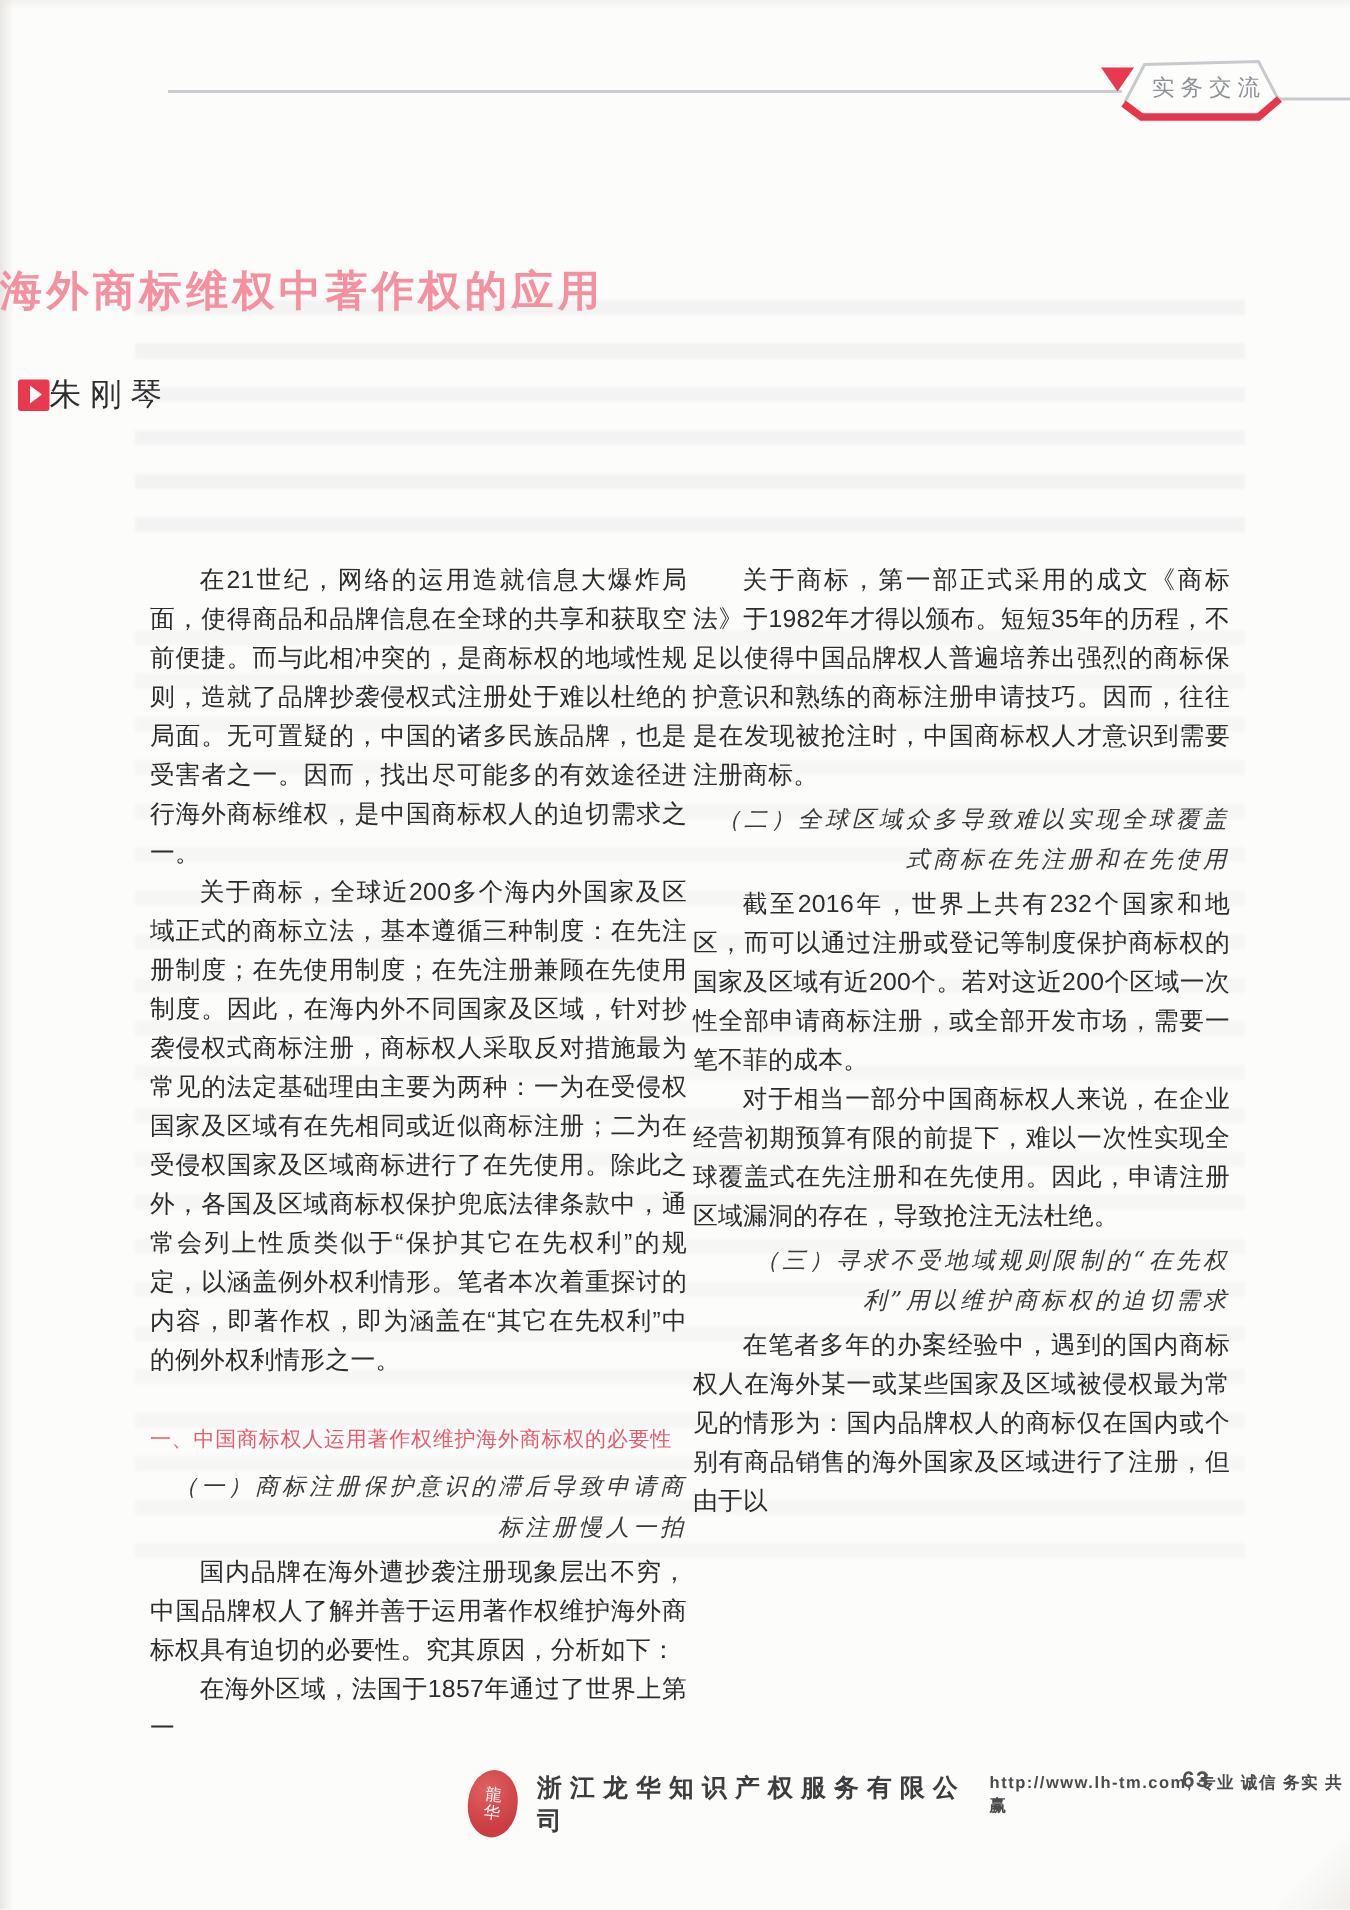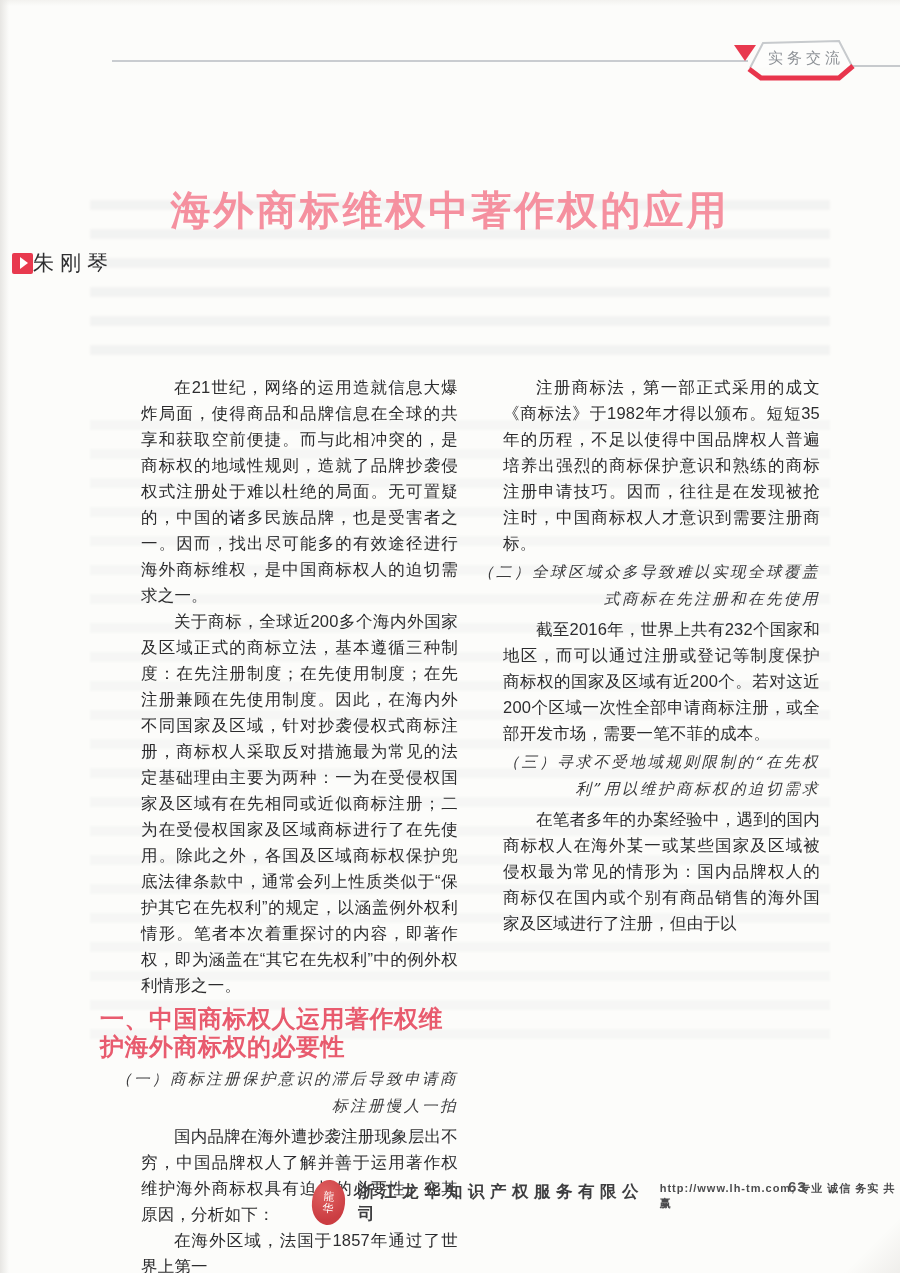--- a/index.html
+++ b/index.html
@@ -16,41 +16,41 @@
   .bleed{position:absolute;left:90px;right:70px;height:160px;opacity:.06;filter:blur(1.2px);
          background:repeating-linear-gradient(180deg,#6a7080 0 10px,transparent 10px 29px);}
   .bleed.b1{top:200px;height:170px;}
   .bleed.b2{top:420px;opacity:.035;height:620px;}
 
   
   .hdr-svg{position:absolute;top:0;left:0;}
   .badge-text{font-family:"Liberation Sans",sans-serif;font-size:15px;fill:#8e9297;letter-spacing:4px;}
 
   
-  .title{position:absolute;top:156px;left:0;width:100%;text-align:center;
-         font-size:40px;font-weight:700;letter-spacing:3px;color:#f5909f;}
+  .title{position:absolute;top:156px;left:0;width:100%;text-align:left;
+         font-size:28px;font-weight:700;letter-spacing:3px;color:#f5909f;}
   .byline{position:absolute;top:249px;left:0;width:100%;display:flex;
           align-items:center;padding-left:12px;}
   .author-icon{width:21px;height:21px;background:#e8394e;display:flex;
                align-items:center;justify-content:center;border-radius:2px;}
   .author-icon .tri{width:0;height:0;border-left:8px solid #ffffff;
                     border-top:6px solid transparent;border-bottom:6px solid transparent;margin-left:2px;}
   .author-name{font-family:"DejaVu Serif","Liberation Serif",serif;
                font-size:21px;color:#2e2e30;letter-spacing:6px;}
 
   
   .columns{position:absolute;top:374px;left:100px;width:720px;
            display:flex;justify-content:space-between;}
   .col{width:358px;color:#2c2c2e;font-size:16.5px;line-height:26px;
        letter-spacing:0.2px;text-align:justify;}
   .blk{margin:0;}
-  .paragraph{text-indent:2em;margin-left:41px;}
+  .paragraph{text-indent:2em;}
   .paragraph-continued{text-indent:0;}
-  .section-heading{color:#e85b6e;font-size:24px;font-weight:700;line-height:28px;
-                   margin:7px 0 5px;text-align:left;text-indent:0;letter-spacing:0.5px;}
+  .section-heading{color:#e85b6e;font-size:14px;font-weight:400;line-height:28px;
+                   margin:25px 0 5px;text-align:left;text-indent:0;letter-spacing:0.5px;}
   .sub-heading{font-family:"DejaVu Serif","Liberation Serif",serif;font-style:italic;
                font-size:15.5px;color:#3a3a3c;letter-spacing:2.5px;line-height:27px;
                margin:3px 0;text-align:right;text-indent:0;}
 
   
   .footer{position:absolute;left:312px;top:1180px;display:flex;align-items:center;gap:13px;}
   .seal{width:34px;height:45px;border-radius:50%/48%;transform:rotate(6deg);
         background:radial-gradient(circle at 35% 30%,#e06060,#cb3d42 70%);
         display:flex;flex-direction:column;align-items:center;justify-content:center;
         color:#fff;font-family:"DejaVu Serif","Liberation Serif",serif;}
@@ -88,23 +88,24 @@
   <div class="columns">
     <div class="col" id="col-left">
         <div class="blk paragraph">在21世纪，网络的运用造就信息大爆炸局面，使得商品和品牌信息在全球的共享和获取空前便捷。而与此相冲突的，是商标权的地域性规则，造就了品牌抄袭侵权式注册处于难以杜绝的局面。无可置疑的，中国的诸多民族品牌，也是受害者之一。因而，找出尽可能多的有效途径进行海外商标维权，是中国商标权人的迫切需求之一。</div>
         <div class="blk paragraph">关于商标，全球近200多个海内外国家及区域正式的商标立法，基本遵循三种制度：在先注册制度；在先使用制度；在先注册兼顾在先使用制度。因此，在海内外不同国家及区域，针对抄袭侵权式商标注册，商标权人采取反对措施最为常见的法定基础理由主要为两种：一为在受侵权国家及区域有在先相同或近似商标注册；二为在受侵权国家及区域商标进行了在先使用。除此之外，各国及区域商标权保护兜底法律条款中，通常会列上性质类似于“保护其它在先权利”的规定，以涵盖例外权利情形。笔者本次着重探讨的内容，即著作权，即为涵盖在“其它在先权利”中的例外权利情形之一。</div>
         <div class="blk section-heading">一、中国商标权人运用著作权维护海外商标权的必要性</div>
         <div class="blk sub-heading">（一）商标注册保护意识的滞后导致申请商标注册慢人一拍</div>
         <div class="blk paragraph">国内品牌在海外遭抄袭注册现象层出不穷，中国品牌权人了解并善于运用著作权维护海外商标权具有迫切的必要性。究其原因，分析如下：</div>
         <div class="blk paragraph">在海外区域，法国于1857年通过了世界上第一</div>
       </div>
     <div class="col" id="col-right">
-        <div class="blk paragraph">注册商标法，第一部正式采用的成文《商标法》于1982年才得以颁布。短短35年的历程，不足以使得中国品牌权人普遍培养出强烈的商标保护意识和熟练的商标注册申请技巧。因而，往往是在发现被抢注时，中国商标权人才意识到需要注册商标。</div>
+        <div class="blk paragraph">关于商标，第一部正式采用的成文《商标法》于1982年才得以颁布。短短35年的历程，不足以使得中国品牌权人普遍培养出强烈的商标保护意识和熟练的商标注册申请技巧。因而，往往是在发现被抢注时，中国商标权人才意识到需要注册商标。</div>
         <div class="blk sub-heading">（二）全球区域众多导致难以实现全球覆盖式商标在先注册和在先使用</div>
         <div class="blk paragraph">截至2016年，世界上共有232个国家和地区，而可以通过注册或登记等制度保护商标权的国家及区域有近200个。若对这近200个区域一次性全部申请商标注册，或全部开发市场，需要一笔不菲的成本。</div>
+        <div class="blk paragraph">对于相当一部分中国商标权人来说，在企业经营初期预算有限的前提下，难以一次性实现全球覆盖式在先注册和在先使用。因此，申请注册区域漏洞的存在，导致抢注无法杜绝。</div>
         <div class="blk sub-heading">（三）寻求不受地域规则限制的“在先权利”用以维护商标权的迫切需求</div>
         <div class="blk paragraph">在笔者多年的办案经验中，遇到的国内商标权人在海外某一或某些国家及区域被侵权最为常见的情形为：国内品牌权人的商标仅在国内或个别有商品销售的海外国家及区域进行了注册，但由于以</div>
       </div>
   </div>
 
   <div class="footer">
     <div class="seal">
       <span>龍</span>
       <span>华</span>
     </div>

